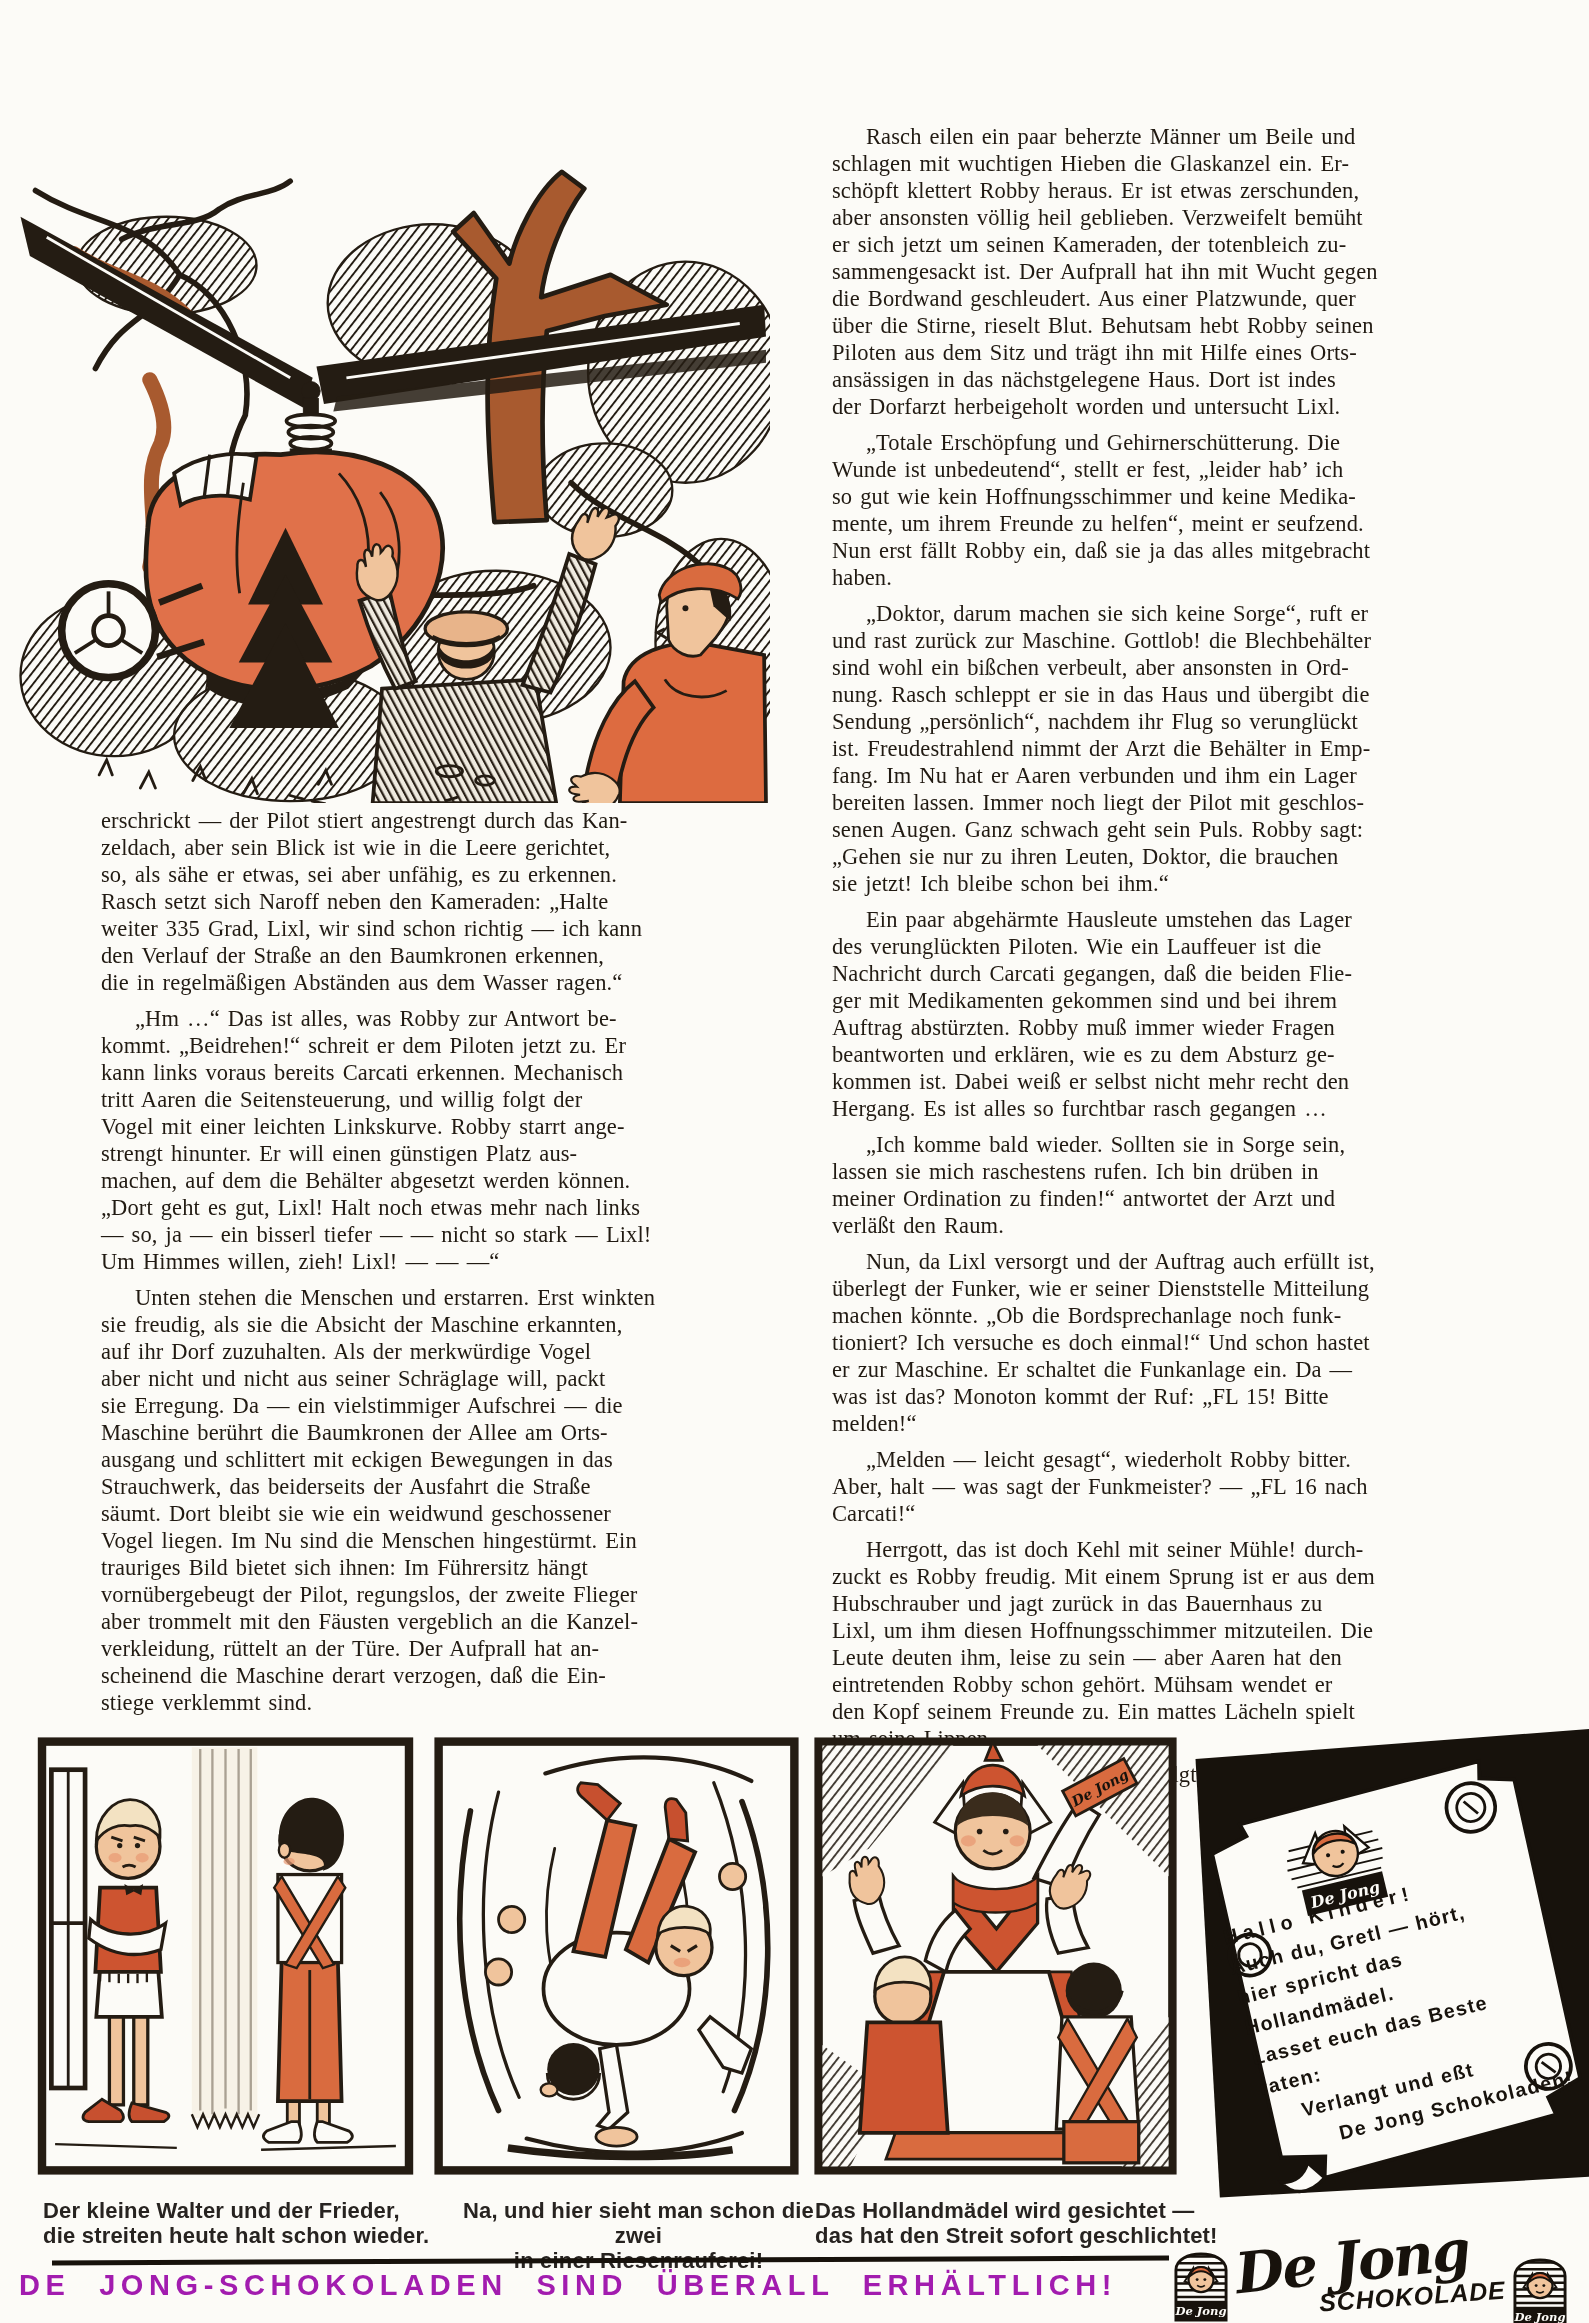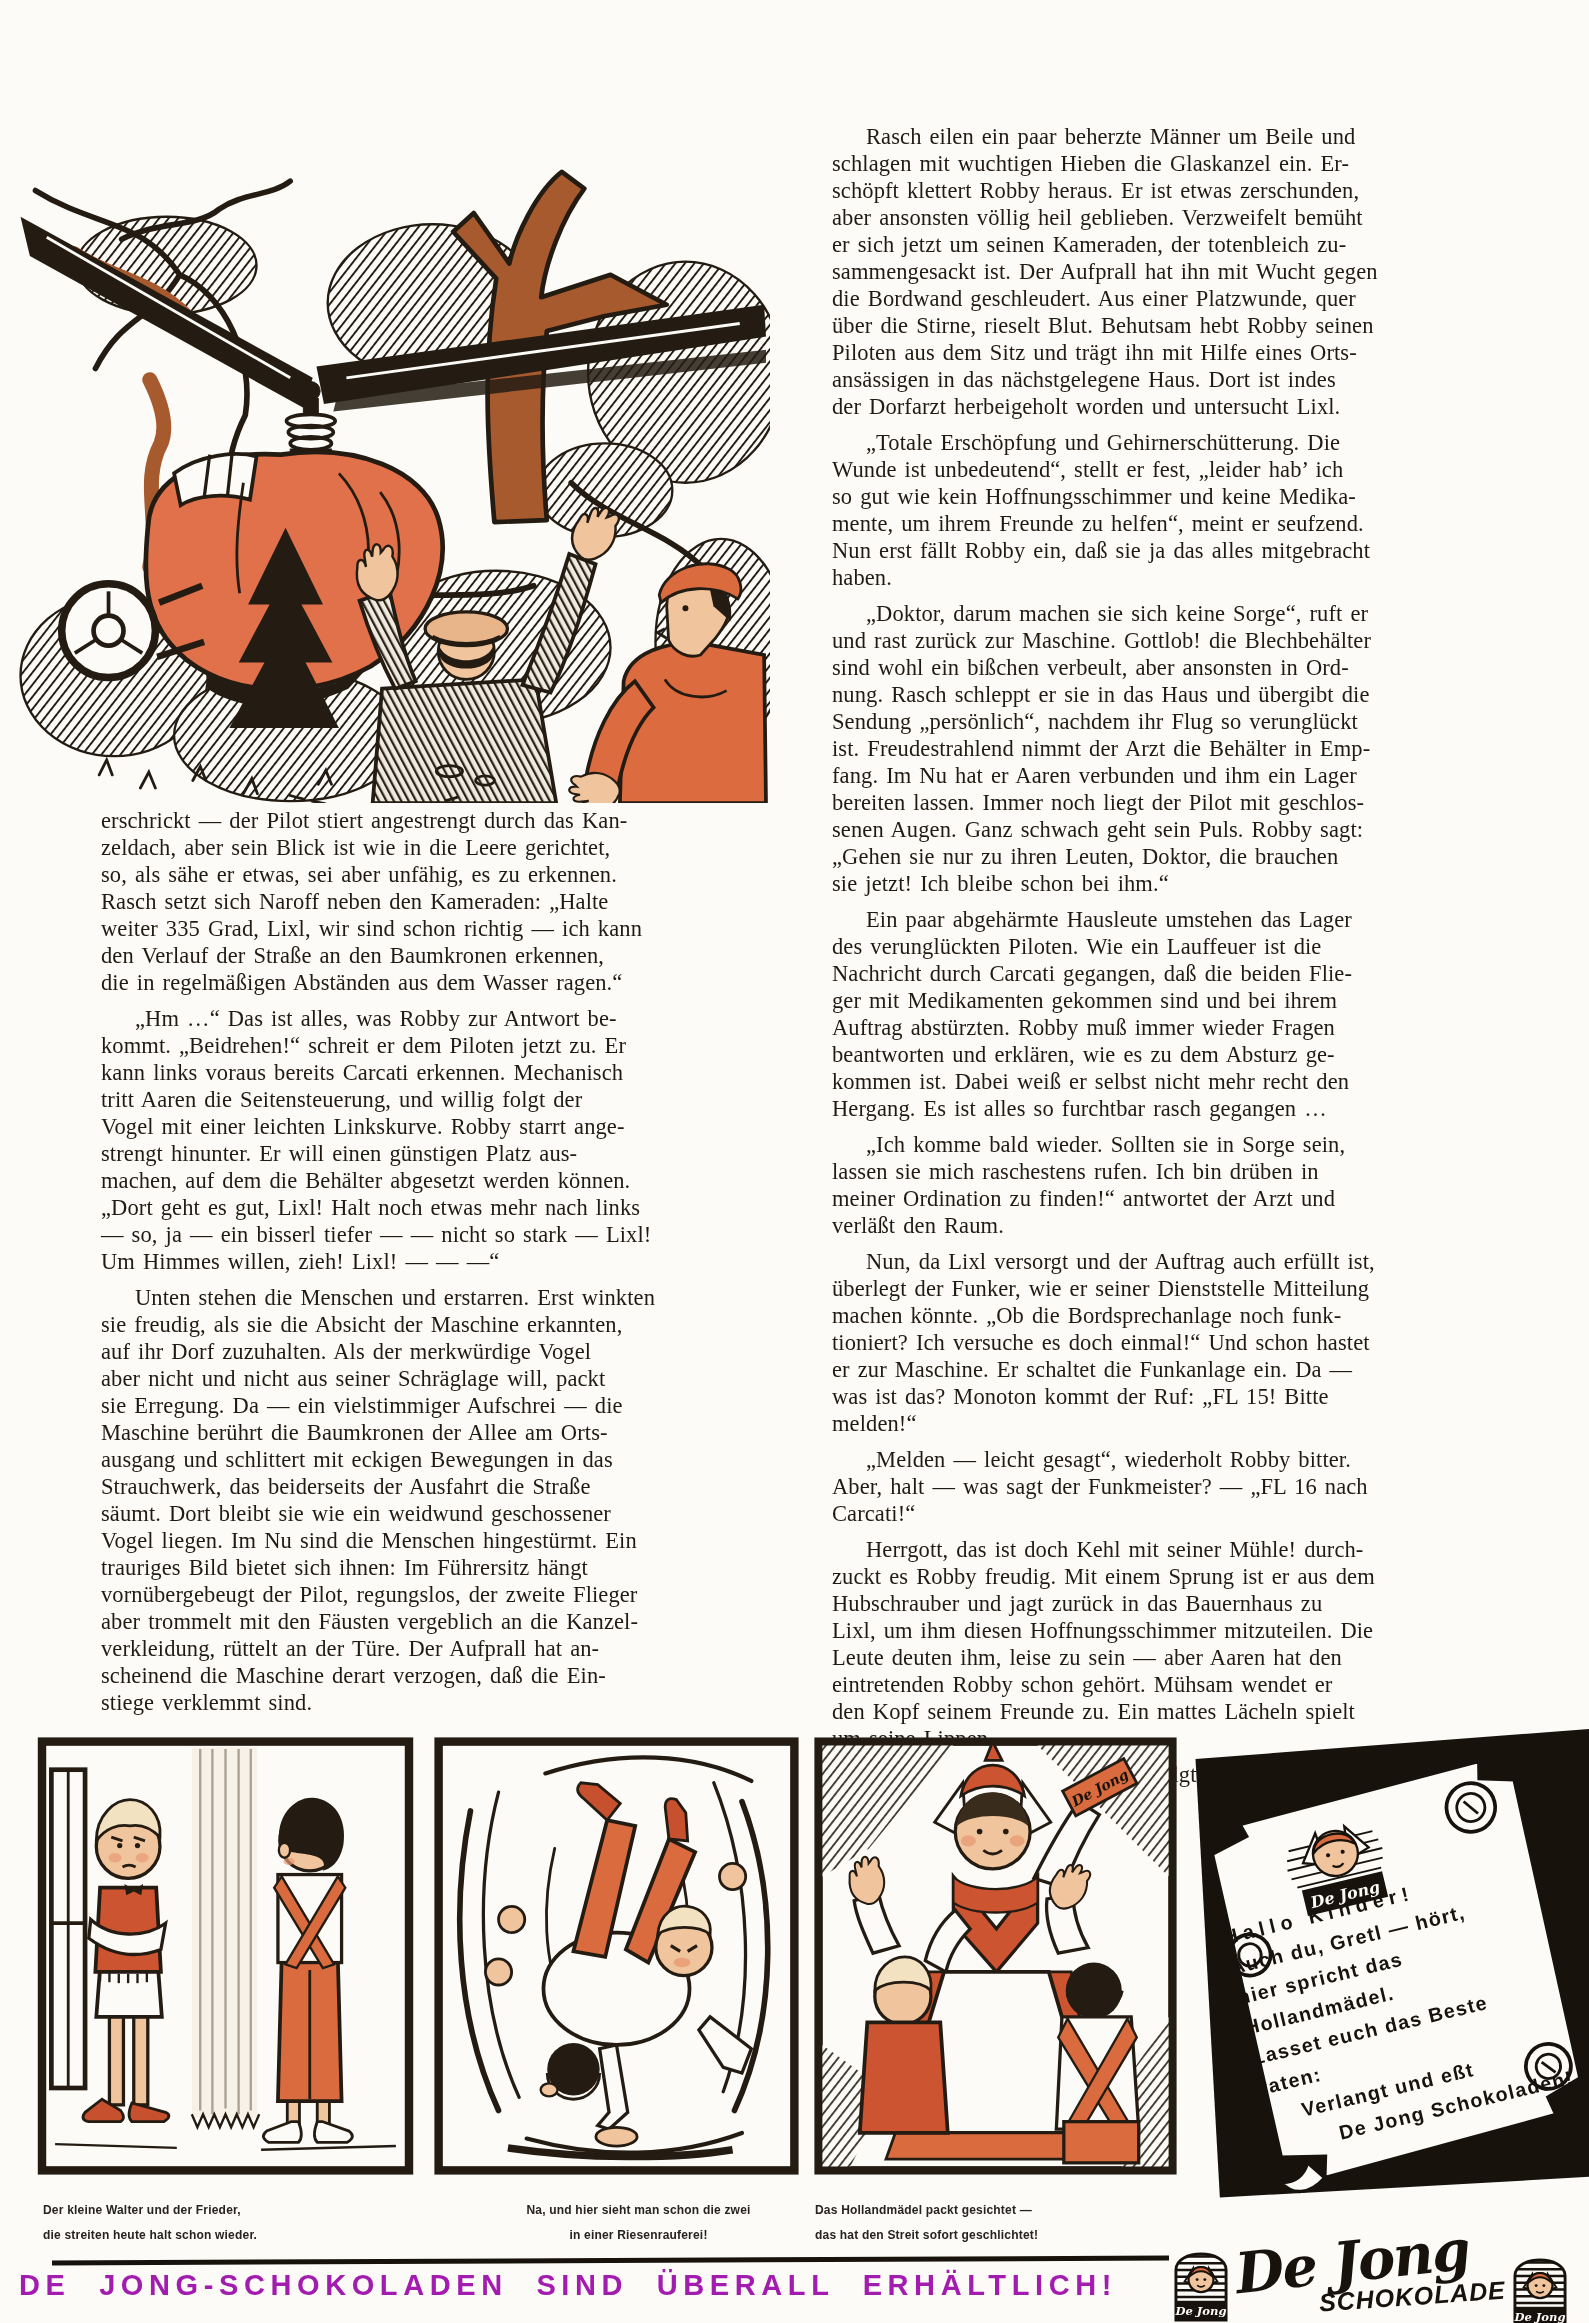--- a/index.html
+++ b/index.html
@@ -15,21 +15,21 @@
   .ending{margin-top:5.6px;text-align:center;text-indent:0 !important;white-space:normal;}
   
   .illo{position:absolute;left:9.4px;top:80px;width:761px;height:723px;}
   
   .panel{position:absolute;}
   .p1{left:36px;top:1736px;width:379px;height:440px;}
   .p2{left:433px;top:1736px;width:367px;height:440px;}
   .p3{left:813px;top:1736px;width:365px;height:440px;}
   .p4{left:1188px;top:1727px;width:401px;height:495px;}
   .caption{position:absolute;top:2198px;font-family:"Liberation Sans",sans-serif;
-           font-weight:bold;font-size:12px;line-height:25px;color:#272320;
+           font-weight:bold;font-size:22px;line-height:25px;color:#272320;
            white-space:pre-line;letter-spacing:0.2px;}
   .cap1{left:43px;width:590px;}
   .cap2{left:437px;width:403px;text-align:center;}
   .cap3{left:815px;width:422px;}
   
   .ad-text{position:absolute;left:1220px;top:1923px;width:375px;
            transform:rotate(-13.5deg);transform-origin:left top;
            font-family:"Liberation Sans",sans-serif;font-weight:bold;
            font-size:19.7px;line-height:31px;color:#17120c;letter-spacing:1.4px;}
   .ad-line{display:block;white-space:nowrap;}
@@ -471,21 +471,21 @@
     <span class="ad-line">Lasset euch das Beste</span>
     <span class="ad-line">raten:</span>
     <span class="ad-line">Verlangt und eßt</span>
     <span class="ad-line">De Jong Schokoladen!</span>
   </div>
 
   <div class="caption cap1">Der kleine Walter und der Frieder,
 die streiten heute halt schon wieder.</div>
   <div class="caption cap2">Na, und hier sieht man schon die zwei
 in einer Riesenrauferei!</div>
-  <div class="caption cap3">Das Hollandmädel packt gesichtet —
+  <div class="caption cap3">Das Hollandmädel wird gesichtet —
 das hat den Streit sofort geschlichtet!</div>
 
   <div class="rule"></div>
   <div class="slogan">DE JONG-SCHOKOLADEN SIND ÜBERALL ERHÄLTLICH!</div>
 
   <svg class="badge badge1" viewBox="0 0 60 84">
     <defs>
         <clipPath id="archclip">
           <path d="M4,82 L4,30 C4,8 56,8 56,30 L56,82 Z"></path>
         </clipPath>

